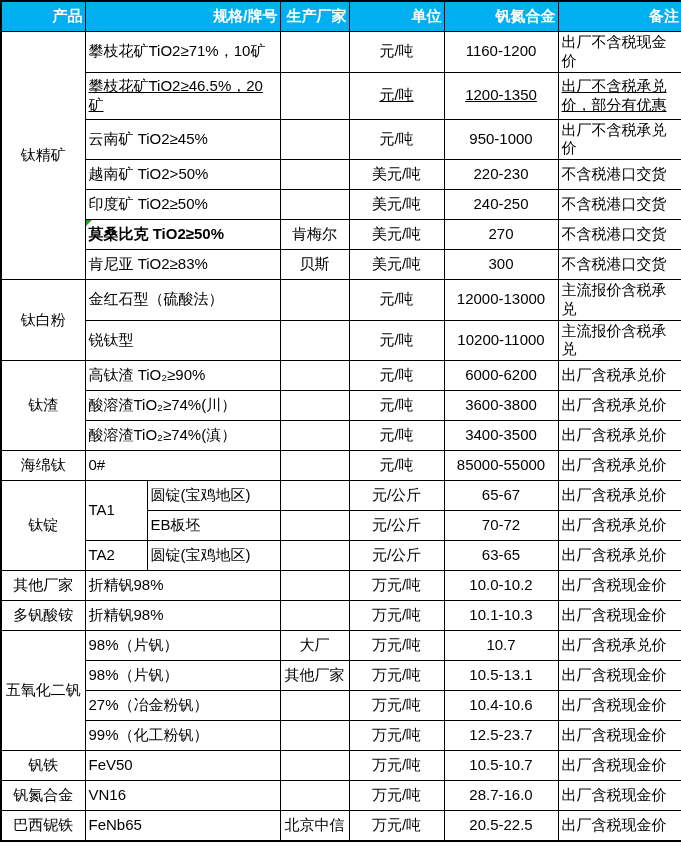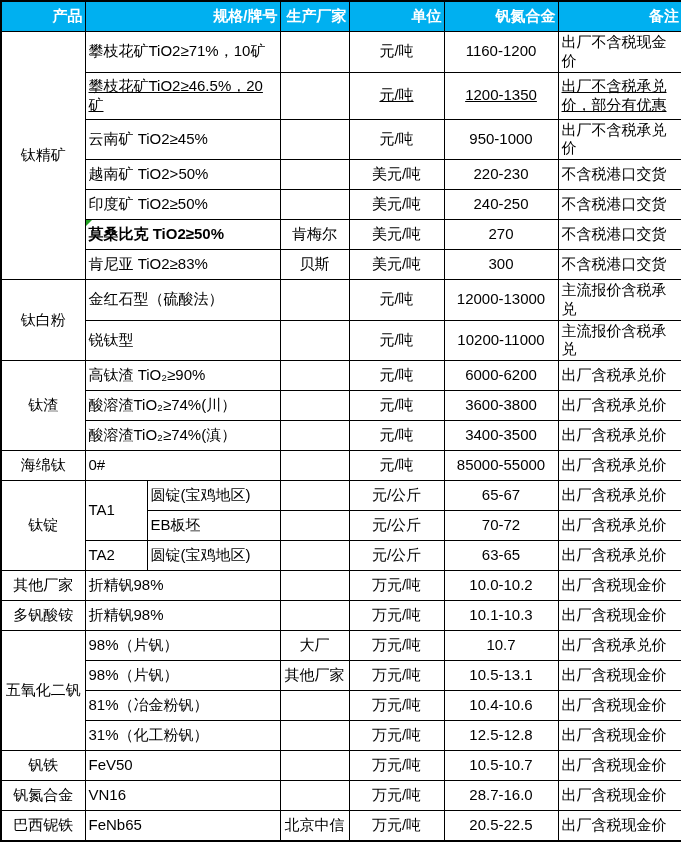--- a/index.html
+++ b/index.html
@@ -219,31 +219,31 @@
       <td class="note-cell">出厂含税承兑价</td>
     </tr>
     <tr>
       <td colspan="2" class="spec-cell">98%（片钒）</td>
       <td class="c">其他厂家</td>
       <td class="c">万元/吨</td>
       <td class="c">10.5-13.1</td>
       <td class="note-cell">出厂含税现金价</td>
     </tr>
     <tr>
-      <td colspan="2" class="spec-cell">81%（冶金粉钒）</td>
+      <td colspan="2" class="spec-cell">27%（冶金粉钒）</td>
       <td class="c"></td>
       <td class="c">万元/吨</td>
       <td class="c">10.4-10.6</td>
       <td class="note-cell">出厂含税现金价</td>
     </tr>
     <tr>
-      <td colspan="2" class="spec-cell">31%（化工粉钒）</td>
-      <td class="c"></td>
-      <td class="c">万元/吨</td>
-      <td class="c">12.5-12.8</td>
+      <td colspan="2" class="spec-cell">99%（化工粉钒）</td>
+      <td class="c"></td>
+      <td class="c">万元/吨</td>
+      <td class="c">12.5-23.7</td>
       <td class="note-cell">出厂含税现金价</td>
     </tr>
 
     <tr>
       <td class="product-cell">钒铁</td>
       <td colspan="2" class="spec-cell">FeV50</td>
       <td class="c"></td>
       <td class="c">万元/吨</td>
       <td class="c">10.5-10.7</td>
       <td class="note-cell">出厂含税现金价</td>

